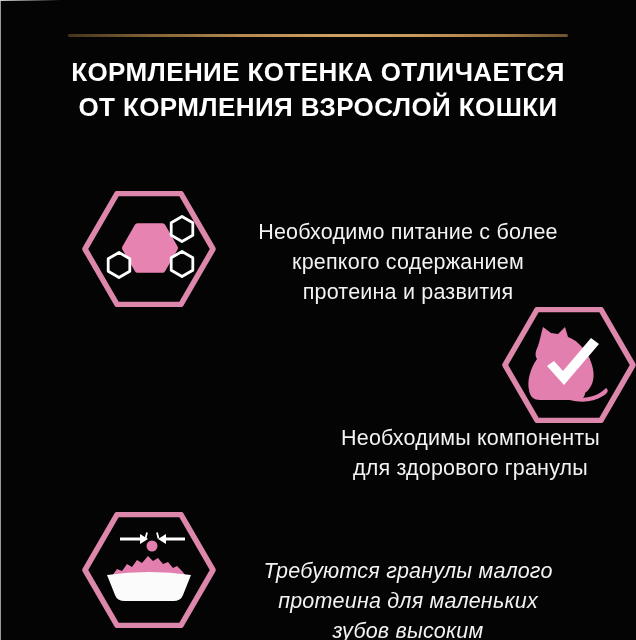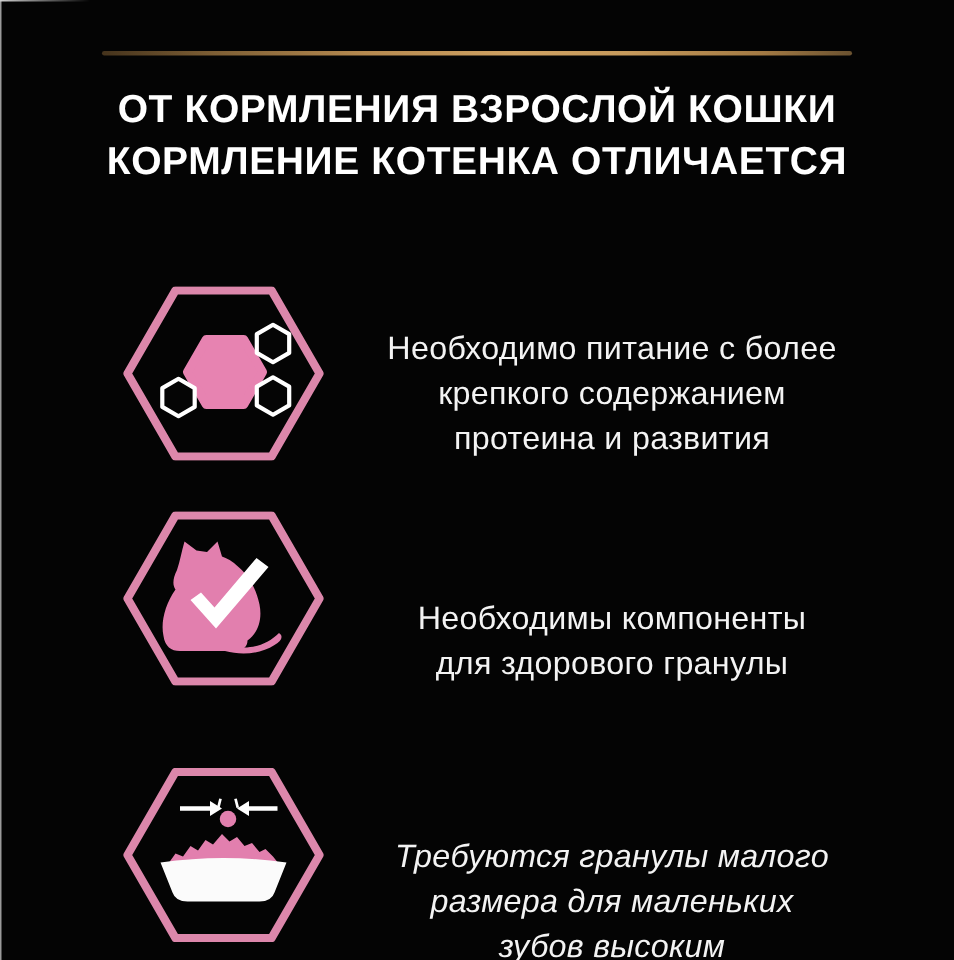--- a/index.html
+++ b/index.html
@@ -28,41 +28,41 @@
     position:absolute;top:55px;left:0;width:100%;margin:0;
     text-align:center;color:#ffffff;
     font-size:26px;line-height:35px;font-weight:700;letter-spacing:.4px;
   }
   .title span{display:block;white-space:nowrap;}
   .feature{
     position:absolute;left:0;width:636px;height:150px;
     display:flex;align-items:flex-end;
   }
   .feature-1{top:157px;}
-  .feature-2{top:307px;}
+  .feature-2{top:307px;flex-direction:column;}
   .feature-3{top:478px;font-style:italic;}
   .icon-cell{flex:none;width:134px;height:116px;margin-left:82px;}
   .icon-cell svg{display:block;width:134px;height:116px;}
   .text-cell{
     flex:1;text-align:center;padding-right:36px;
     color:#f3f3f3;font-size:21.5px;line-height:30px;letter-spacing:.2px;font-weight:400;
   }
   .text-cell div{white-space:nowrap;}
   .feature-3 .text-cell{transform:translateY(18px);}
 </style>
 </head>
 <body>
 
 <div class="page">
 
   <div class="gold-line"></div>
 
   <h1 class="title">
+    <span>КОРМЛЕНИЕ КОТЕНКА ОТЛИЧАЕТСЯ</span>
     <span>ОТ КОРМЛЕНИЯ ВЗРОСЛОЙ КОШКИ</span>
-    <span>КОРМЛЕНИЕ КОТЕНКА ОТЛИЧАЕТСЯ</span>
   </h1>
 
   <section class="feature feature-1">
     <div class="icon-cell">
       <svg viewBox="0 0 134 116">
         <polygon points="3,58 35,2.6 99,2.6 131,58 99,113.4 35,113.4" fill="none" stroke="#dc87ab" stroke-width="5.5" stroke-linejoin="round"></polygon>
         <g stroke="#ffffff" stroke-width="2.8">
           <line x1="68" y1="57" x2="100" y2="38"></line>
           <line x1="68" y1="57" x2="37" y2="74"></line>
           <line x1="68" y1="57" x2="100" y2="73"></line>
@@ -126,18 +126,18 @@
         <circle cx="70" cy="34" r="5.5" fill="#e27fae"></circle>
 
         <path fill="#e27fae" d="M 30 64 L 35 57 L 40 59 L 45 52 L 50 55 L 55 48 L 60 51 L 66 44
                                 L 71 49 L 76 46 L 81 52 L 86 50 L 91 56 L 95 54 L 100 59 L 104 64 Z"></path>
 
         <path fill="#fbfbfb" d="M 25 63 Q 67 57 109 63 L 101 83 Q 99 89 91 89 L 43 89 Q 35 89 33 83 Z"></path>
       </svg>
     </div>
     <div class="text-cell">
       <div>Требуются гранулы малого</div>
-      <div>размера для маленьких</div>
+      <div>протеина для маленьких</div>
       <div>зубов высоким</div>
     </div>
   </section>
 
 </div>
 
 </body></html>

